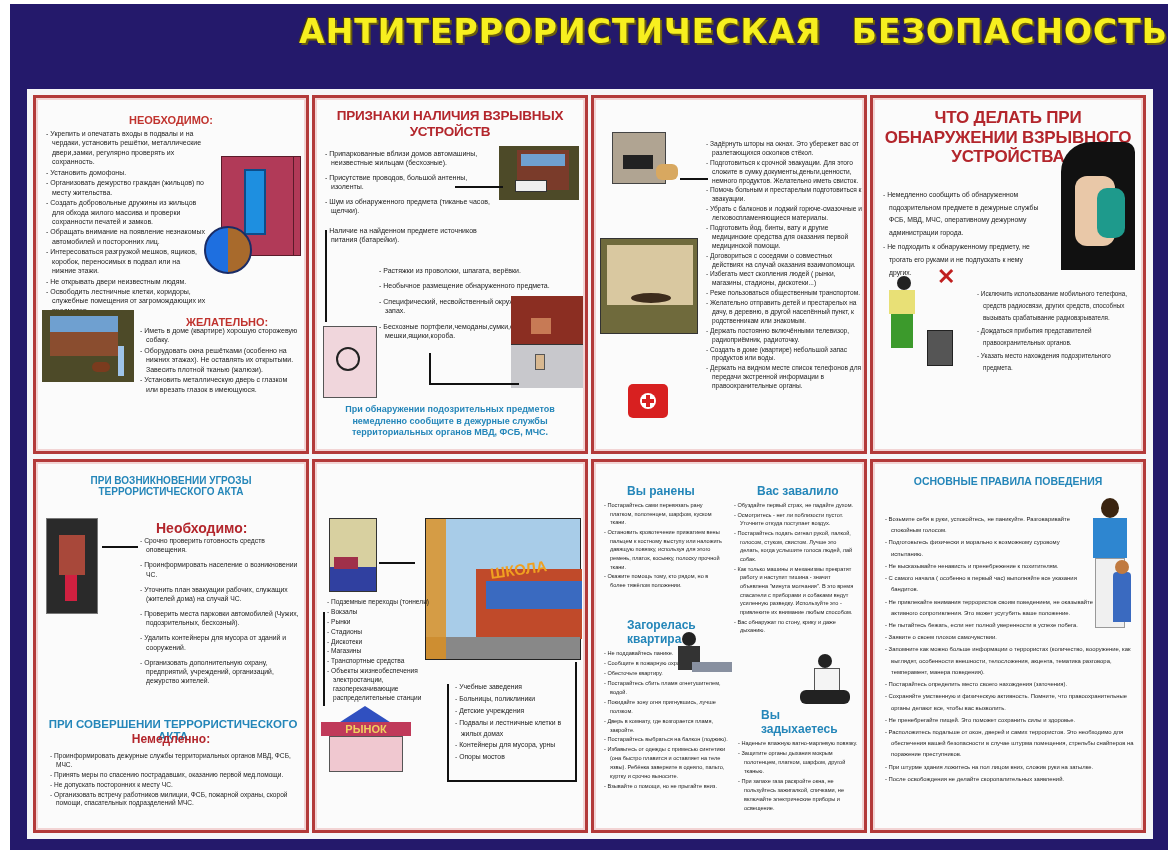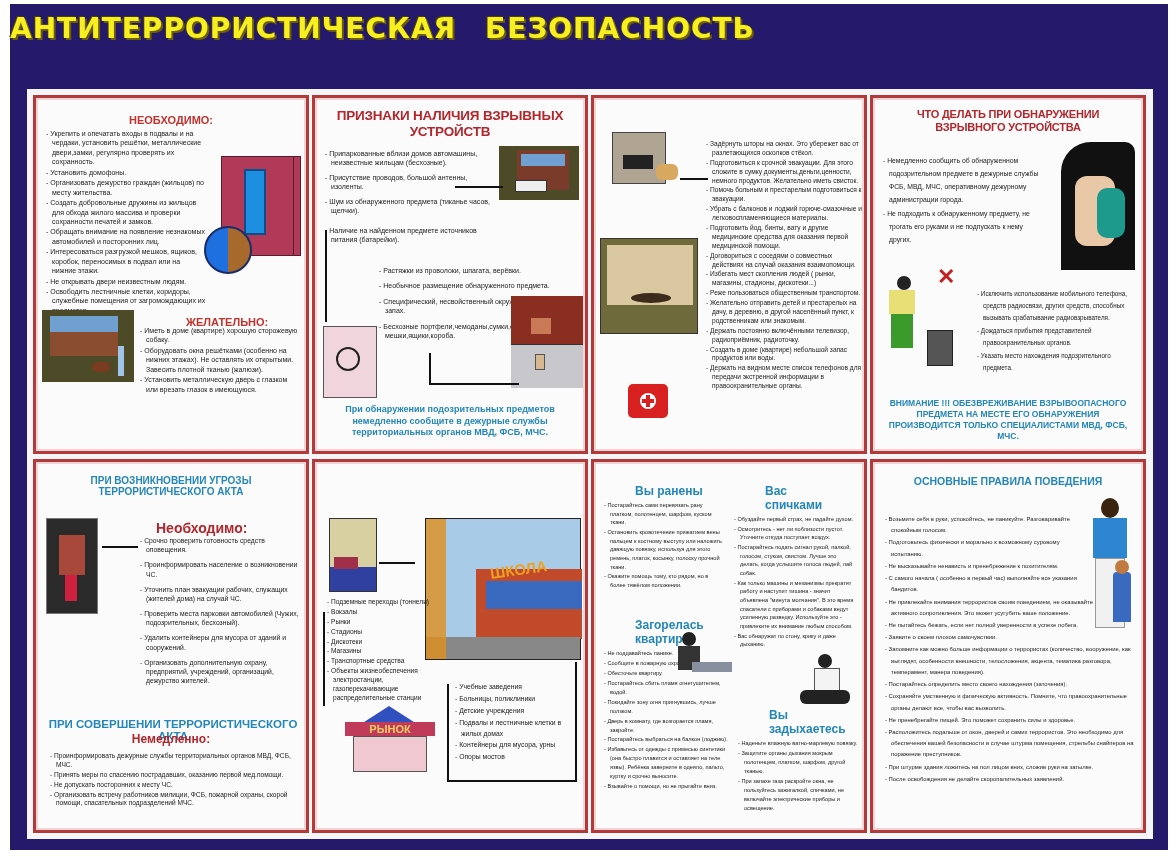--- a/index.html
+++ b/index.html
@@ -1,31 +1,31 @@
 <!DOCTYPE html>
 <html><head>
 <meta charset="utf-8">
 <style>
   * { box-sizing: border-box; margin: 0; padding: 0; }
   body { width: 1176px; height: 858px; background: #ffffff; font-family: "Liberation Sans", sans-serif; overflow: hidden; position: relative; }
   .poster { position: absolute; left: 10px; top: 4px; width: 1158px; height: 846px; background: #24196b; }
-  .title { position: absolute; left: 0; top: 8px; width: 100%; text-align: left; font-family: "DejaVu Sans", sans-serif; font-weight: bold; font-size: 28px; letter-spacing: 1px; color: #f7ef1f; text-shadow: 2px 2px 0 #6b5d0c, -1px -1px 0 #4a3f08; word-spacing: 18px; }
+  .title { position: absolute; left: 0; top: 8px; width: 100%; text-align: right; font-family: "DejaVu Sans", sans-serif; font-weight: bold; font-size: 33px; letter-spacing: 1px; color: #f7ef1f; text-shadow: 2px 2px 0 #6b5d0c, -1px -1px 0 #4a3f08; word-spacing: 18px; }
   .board { position: absolute; left: 17px; top: 85px; width: 1126px; height: 750px; background: #f6f6f8; }
   .grid { position: absolute; left: 6px; top: 6px; right: 6px; bottom: 6px; display: grid; grid-template-columns: 276px 276px 276px 276px; grid-template-rows: 359px 374px; column-gap: 3px; row-gap: 5px; }
   .panel { position: relative; border: 3px solid #b33a3a; box-shadow: inset 0 0 0 2px #f2d4d4; background: #fbfbfb; padding: 10px 10px 8px 10px; overflow: hidden; }
   .ptitle { color: #b3262c; font-weight: bold; font-size: 13.5px; text-align: center; line-height: 1.15; font-family: "Liberation Sans", sans-serif; letter-spacing: -0.2px; }
   .ptitle.big { font-size: 17px; }
   .sub { color: #c0332e; font-weight: bold; font-size: 11px; text-align: center; margin: 6px 0 3px; }
   .sub.blue { color: #2486b9; font-size: 11.5px; }
   .sub.red2 { color: #b3262c; font-size: 14px; }
   ul.list { list-style: none; font-size: 7px; line-height: 1.35; color: #222; font-family: "Liberation Sans", sans-serif; }
   ul.list li { margin-bottom: 1px; padding-left: 6px; text-indent: -6px; }
   ul.list li::before { content: "- "; }
   .note { color: #2486b9; font-weight: bold; font-size: 9.5px; text-align: center; line-height: 1.3; position: absolute; left: 8px; right: 8px; }
-  .h3 { color: #2486b9; font-weight: bold; font-size: 12px; margin: 6px 12px 3px; padding-left: 19px; }
+  .h3 { color: #2486b9; font-weight: bold; font-size: 12px; margin: 6px 4px 3px; padding-left: 19px; }
   .art { position: absolute; }
   .two-col { display: flex; gap: 10px; }
   .two-col > div { flex: 1; }
   .connector { position: absolute; background: #111; }
 </style>
 </head>
 <body>
 
 <div class="poster">
   <div class="title">АНТИТЕРРОРИСТИЧЕСКАЯ БЕЗОПАСНОСТЬ</div>
@@ -125,42 +125,41 @@
           <li>Избегать мест скопления людей ( рынки, магазины, стадионы, дискотеки...)</li>
           <li>Реже пользоваться общественным транспортом.</li>
           <li>Желательно отправить детей и престарелых на дачу, в деревню, в другой населённый пункт, к родственникам или знакомым.</li>
           <li>Держать постоянно включёнными телевизор, радиоприёмник, радиоточку.</li>
           <li>Создать в доме (квартире) небольшой запас продуктов или воды.</li>
           <li>Держать на видном месте список телефонов для передачи экстренной информации в правоохранительные органы.</li>
         </ul>
       </section>
 
       <section class="panel">
-        <div class="ptitle" style="font-size:11px;">ЧТО ДЕЛАТЬ ПРИ ОБНАРУЖЕНИИ ВЗРЫВНОГО УСТРОЙСТВА</div>
+        <div class="ptitle" style="font-size:17px;">ЧТО ДЕЛАТЬ ПРИ ОБНАРУЖЕНИИ ВЗРЫВНОГО УСТРОЙСТВА</div>
         <ul class="list" style="width:160px;margin-top:22px;font-size:6.8px;line-height:1.9;">
           <li>Немедленно сообщить об обнаруженном подозрительном предмете в дежурные службы ФСБ, МВД, МЧС, оперативному дежурному администрации города.</li>
           <li>Не подходить к обнаруженному предмету, не трогать его руками и не подпускать к нему других.</li>
         </ul>
         <div class="art" style="left:188px;top:44px;width:74px;height:128px;background:#111;border-radius:30px 10px 0 0;">
           <div style="position:absolute;left:14px;top:34px;width:40px;height:70px;background:#e9c8a8;border-radius:12px;"></div>
           <div style="position:absolute;left:36px;top:46px;width:28px;height:50px;background:#1e9a8c;border-radius:10px;"></div>
         </div>
         <div class="art" style="left:10px;top:178px;width:44px;height:74px;">
           <div style="position:absolute;left:14px;top:0;width:14px;height:14px;border-radius:50%;background:#222;"></div>
           <div style="position:absolute;left:6px;top:14px;width:26px;height:24px;background:#e8e076;"></div>
           <div style="position:absolute;left:8px;top:38px;width:22px;height:34px;background:#3c9a2c;"></div>
         </div>
         <div class="art" style="left:64px;top:166px;width:20px;height:26px;color:#c02020;font-size:22px;line-height:26px;font-weight:bold;">✕</div>
         <div class="art" style="left:54px;top:232px;width:26px;height:36px;background:#555;border:1px solid #222;"></div>
         <ul class="list" style="position:absolute;left:104px;top:190px;width:164px;font-size:6.3px;line-height:1.9;">
           <li>Исключить использование мобильного телефона, средств радиосвязи, других средств, способных вызывать срабатывание радиовзрывателя.</li>
           <li>Дождаться прибытия представителей правоохранительных органов.</li>
           <li>Указать место нахождения подозрительного предмета.</li>
         </ul>
-        <div class="note" style="top:300px;font-size:8.5px;">ВНИМАНИЕ !!! ОБЕЗВРЕЖИВАНИЕ ВЗРЫВООПАСНОГО ПРЕДМЕТА НА МЕСТЕ ЕГО ОБНАРУЖЕНИЯ ПРОИЗВОДИТСЯ ТОЛЬКО СПЕЦИАЛИСТАМИ МВД, ФСБ, МЧС.</div>
       </section>
 
       <section class="panel">
         <div class="sub blue" style="margin-top:3px;font-size:10px;">ПРИ ВОЗНИКНОВЕНИИ УГРОЗЫ ТЕРРОРИСТИЧЕСКОГО АКТА</div>
         <div class="art" style="left:10px;top:56px;width:52px;height:96px;background:#2a2a2a;border:1px solid #777;">
           <div style="position:absolute;left:12px;top:16px;width:26px;height:40px;background:#a8483a;"></div>
           <div style="position:absolute;left:18px;top:56px;width:12px;height:26px;background:#d02040;"></div>
         </div>
         <div class="sub red2" style="position:absolute;left:120px;top:52px;">Необходимо:</div>
         <ul class="list" style="position:absolute;left:104px;top:74px;width:166px;font-size:6.8px;">
@@ -199,21 +198,21 @@
           <li>Вокзалы</li>
           <li>Рынки</li>
           <li>Стадионы</li>
           <li>Дискотеки</li>
           <li>Магазины</li>
           <li>Транспортные средства</li>
           <li>Объекты жизнеобеспечения электростанции, газоперекачивающие распределительные станции</li>
         </ul>
         <div class="connector" style="left:64px;top:100px;width:36px;height:2px;"></div>
         <div class="connector" style="left:8px;top:150px;width:2px;height:94px;"></div>
-        <div class="art" style="left:30px;top:244px;width:90px;height:68px;">
+        <div class="art" style="left:6px;top:244px;width:90px;height:68px;">
           <div style="position:absolute;left:16px;top:0;width:0;height:0;border-left:28px solid transparent;border-right:28px solid transparent;border-bottom:18px solid #3050c0;"></div>
           <div style="position:absolute;left:0;top:16px;width:90px;height:14px;background:#c03a5a;text-align:center;color:#f0d060;font-weight:bold;font-size:11px;line-height:14px;">РЫНОК</div>
           <div style="position:absolute;left:8px;top:30px;width:74px;height:36px;background:#f0c8d0;border:1px solid #555;"></div>
         </div>
         <ul class="list" style="position:absolute;left:140px;top:220px;width:122px;font-size:6.8px;line-height:1.6;">
           <li>Учебные заведения</li>
           <li>Больницы, поликлиники</li>
           <li>Детские учреждения</li>
           <li>Подвалы и лестничные клетки в жилых домах</li>
           <li>Контейнеры для мусора, урны</li>
@@ -228,21 +227,21 @@
         <div class="two-col" style="margin-top:6px;">
           <div>
             <div class="h3">Вы ранены</div>
             <ul class="list" style="font-size:5.6px;line-height:1.55;">
               <li>Постарайтесь сами перевязать рану платком, полотенцем, шарфом, куском ткани.</li>
               <li>Остановить кровотечение прижатием вены пальцем к костному выступу или наложить давящую повязку, используя для этого ремень, платок, косынку, полоску прочной ткани.</li>
               <li>Окажите помощь тому, кто рядом, но в более тяжёлом положении.</li>
             </ul>
           </div>
           <div>
-            <div class="h3">Вас спичками</div>
+            <div class="h3">Вас завалило</div>
             <ul class="list" style="font-size:5.6px;line-height:1.55;">
               <li>Обуздайте первый страх, не падайте духом.</li>
               <li>Осмотритесь - нет ли поблизости пустот. Уточните откуда поступает воздух.</li>
               <li>Постарайтесь подать сигнал рукой, палкой, голосом, стуком, свистом. Лучше это делать, когда услышите голоса людей, лай собак.</li>
               <li>Как только машины и механизмы прекратят работу и наступит тишина - значит объявлена "минута молчания". В это время спасатели с приборами и собаками ведут усиленную разведку. Используйте это - привлеките их внимание любым способом.</li>
               <li>Вас обнаружат по стону, крику и даже дыханию.</li>
             </ul>
           </div>
         </div>
         <div style="position:absolute;left:10px;top:150px;width:128px;">

